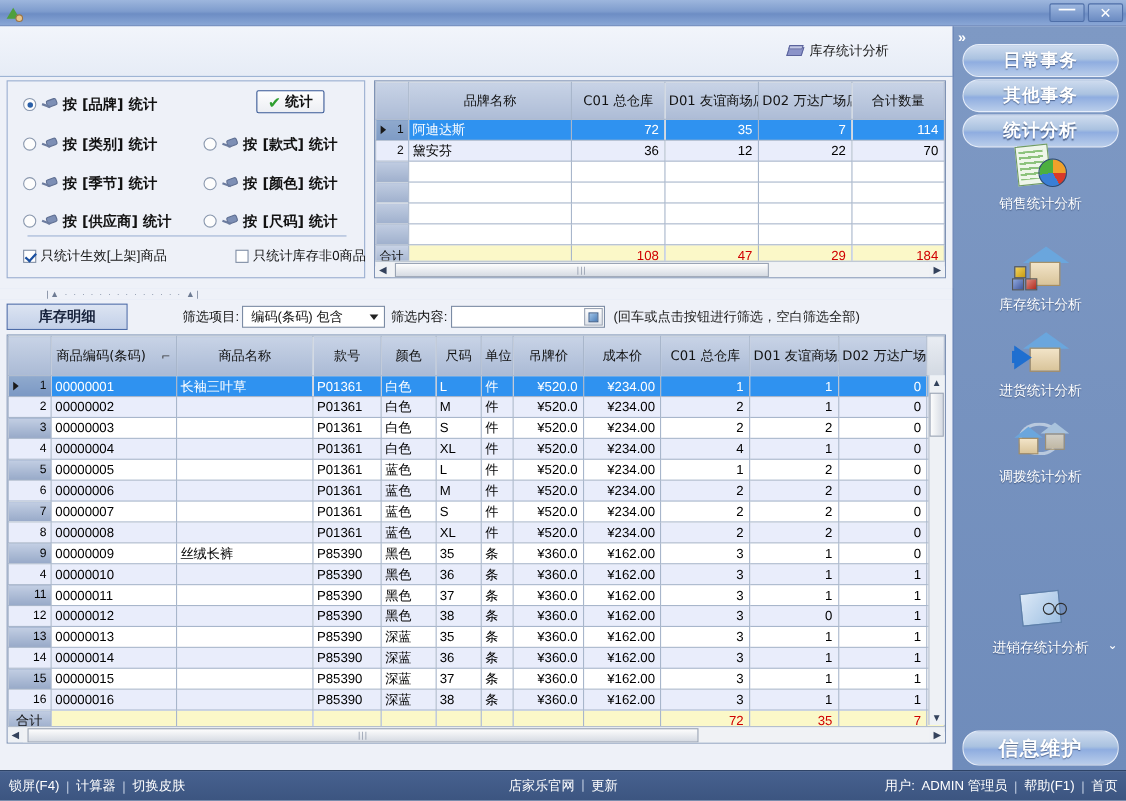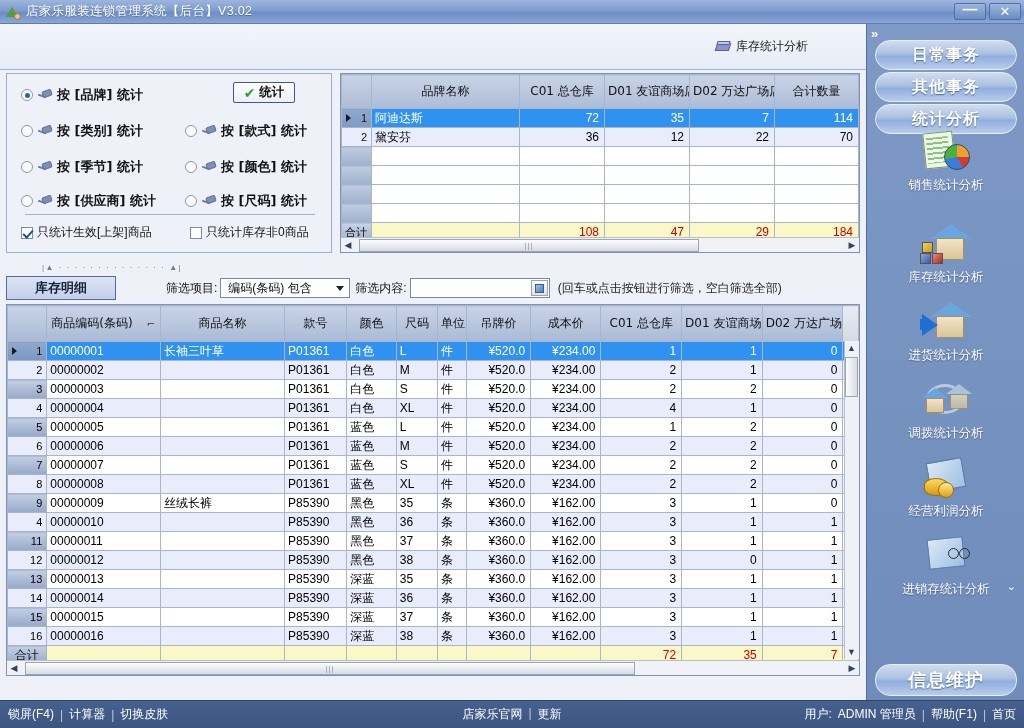--- a/index.html
+++ b/index.html
@@ -265,21 +265,20 @@
 </head>
 <body>
 
 <div id="app">
 
   <div class="titlebar">
     <div class="tb-icon">
         <span class="leaf"></span>
         <span class="head"></span>
       </div>
-    <div class="tb-title">店家乐服装连锁管理系统【后台】V3.02</div>
     <div class="tb-spacer"></div>
     <div class="tb-btn min">—</div>
     <div class="tb-btn">✕</div>
   </div>
 
   <div class="pageheader">
     <div class="ph-right">
       <span class="book-icon">
           <i class="b1"></i>
           <i class="b2"></i>
@@ -335,21 +334,21 @@
         <span class="check-glyph">✔</span>
         <span class="lbl">统计</span>
       </div>
 
       <div class="divider-line"></div>
 
       <div class="cb-row" style="left:14px; top:150px;">
         <span class="cbx on"></span>
         <span class="cb-label">只统计生效[上架]商品</span>
       </div>
-      <div class="cb-row" style="left:174px; top:150px;padding-left:9px;">
+      <div class="cb-row" style="left:198px; top:150px;padding-left:9px;">
         <span class="cbx"></span>
         <span class="cb-label">只统计库存非0商品</span>
       </div>
     </div>
 
     <div class="sumgrid">
       <table class="g">
         <colgroup>
           <col style="width:30px">
             <col style="width:148px">
@@ -811,28 +810,20 @@
       <div class="icoslot">
         <i class="ic-recy"></i>
         <i class="ic-house-roof" style="left:2px;top:12px;border-left-width:13px;border-right-width:13px;border-bottom-width:10px;"></i>
         <i class="ic-house-body" style="left:6px;top:22px;width:18px;height:15px;"></i>
         <i class="ic-house-roof" style="left:26px;top:8px;border-left-width:13px;border-right-width:13px;border-bottom-width:10px;border-bottom-color:#a9c3dd;"></i>
         <i class="ic-house-body" style="left:30px;top:18px;width:18px;height:15px;opacity:.75;"></i>
       </div>
       <div class="lbl">调拨统计分析</div>
     </div>
 
-    <div class="sitem" style="top:430px;">
-      <div class="icoslot">
-        <i class="ic-book"></i>
-          <i class="ic-coins"></i>
-          <i class="ic-coin2"></i>
-      </div>
-      <div class="lbl">经营利润分析</div>
-    </div>
 
     <div class="sitem" style="top:508px;">
       <div class="icoslot">
         <i class="ic-book" style="transform:rotate(-6deg);"></i>
           <i class="ic-glasses"></i>
       </div>
       <div class="lbl">进销存统计分析</div>
     </div>
 
     <div class="sb-chev" style="top:556px;">⌄</div>

